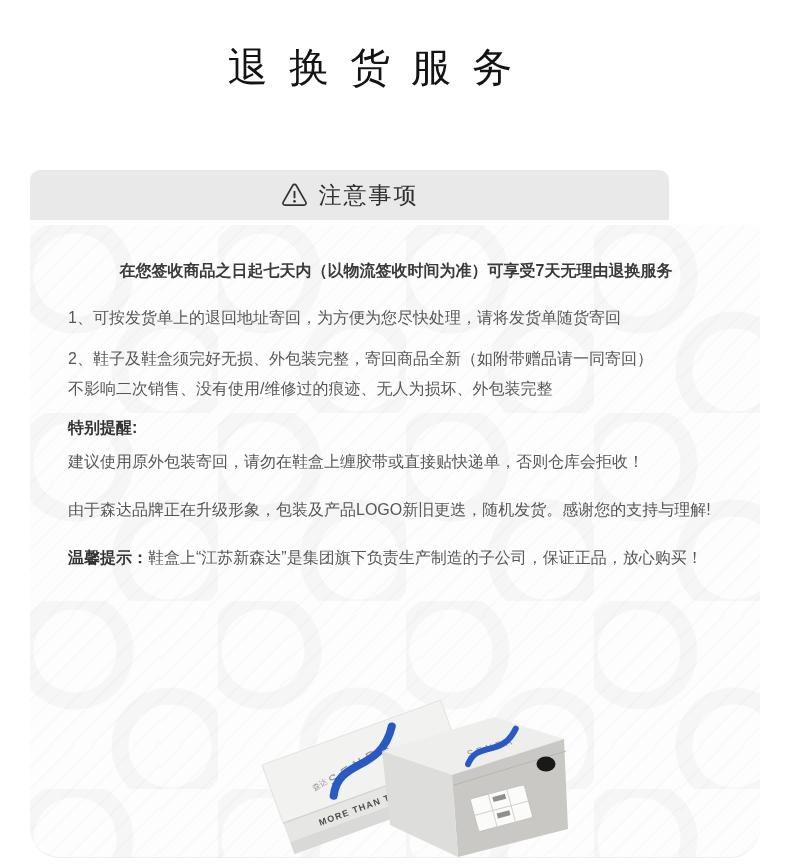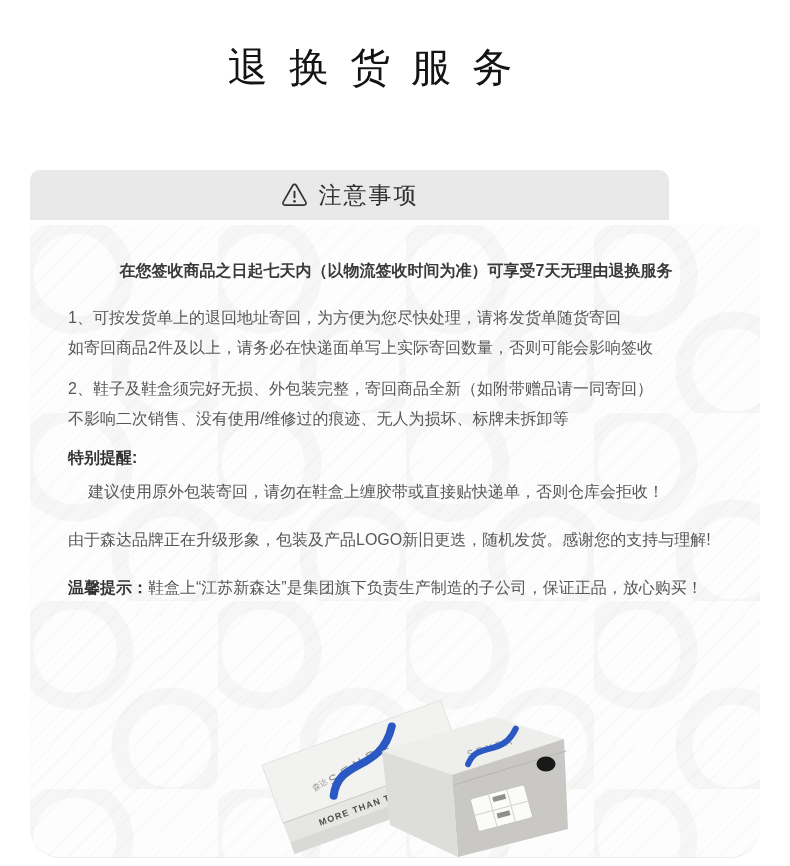--- a/index.html
+++ b/index.html
@@ -28,21 +28,21 @@
     background-size:130px 130px, 188px 188px, 188px 188px;
     border-bottom:1px solid #ededed; }
 
   .content { position:relative; padding:36px 36px 0 38px; }
   .highlight { text-align:center; font-size:16px; font-weight:700; color:#3a3a3a;
     line-height:20px; margin-bottom:22px; }
   .item { font-size:16px; color:#575757; line-height:30px; margin-bottom:11px; }
   .item .line { display:block; }
   .special-title { margin-top:6px; font-size:16px; font-weight:700; color:#333333; line-height:26px; }
   .reminder { font-size:16px; color:#575757; line-height:30px; margin-top:18px; }
-  .reminder.first { margin-top:6px;margin-left:20px; }
+  .reminder.first { margin-top:6px; }
   .tip-label { font-weight:700; color:#333333; }
 
   .shoebox { position:absolute; left:196px; top:448px; }
   .shoebox text { font-family:"Liberation Sans","DejaVu Sans",sans-serif; }
 </style>
 </head>
 <body>
 
 <div class="page">
 
@@ -61,26 +61,25 @@
       <span class="header-title">注意事项</span>
     </div>
 
     <div class="card-body">
       <div class="content">
 
         <p class="highlight">在您签收商品之日起七天内（以物流签收时间为准）可享受7天无理由退换服务</p>
 
         <p class="item">
           <span class="line">1、可按发货单上的退回地址寄回，为方便为您尽快处理，请将发货单随货寄回</span>
-          <span class="line">如寄回商品2件及以上，请务必在快递面单写上实际寄回数量，否则可能会影响签收</span>
         </p>
 
         <p class="item">
           <span class="line">2、鞋子及鞋盒须完好无损、外包装完整，寄回商品全新（如附带赠品请一同寄回）</span>
-          <span class="line">不影响二次销售、没有使用/维修过的痕迹、无人为损坏、标牌未拆卸等</span>
+          <span class="line">不影响二次销售、没有使用/维修过的痕迹、无人为损坏、外包装完整</span>
         </p>
 
 
         <p class="special-title">特别提醒:</p>
         <p class="reminder first">建议使用原外包装寄回，请勿在鞋盒上缠胶带或直接贴快递单，否则仓库会拒收！</p>
         <p class="reminder">由于森达品牌正在升级形象，包装及产品LOGO新旧更迭，随机发货。感谢您的支持与理解!</p>
         <p class="reminder"><span class="tip-label">温馨提示：</span><span>鞋盒上“江苏新森达”是集团旗下负责生产制造的子公司，保证正品，放心购买！</span></p>
       </div>
 
       <svg class="shoebox" width="344" height="186" viewBox="0 0 344 186">

